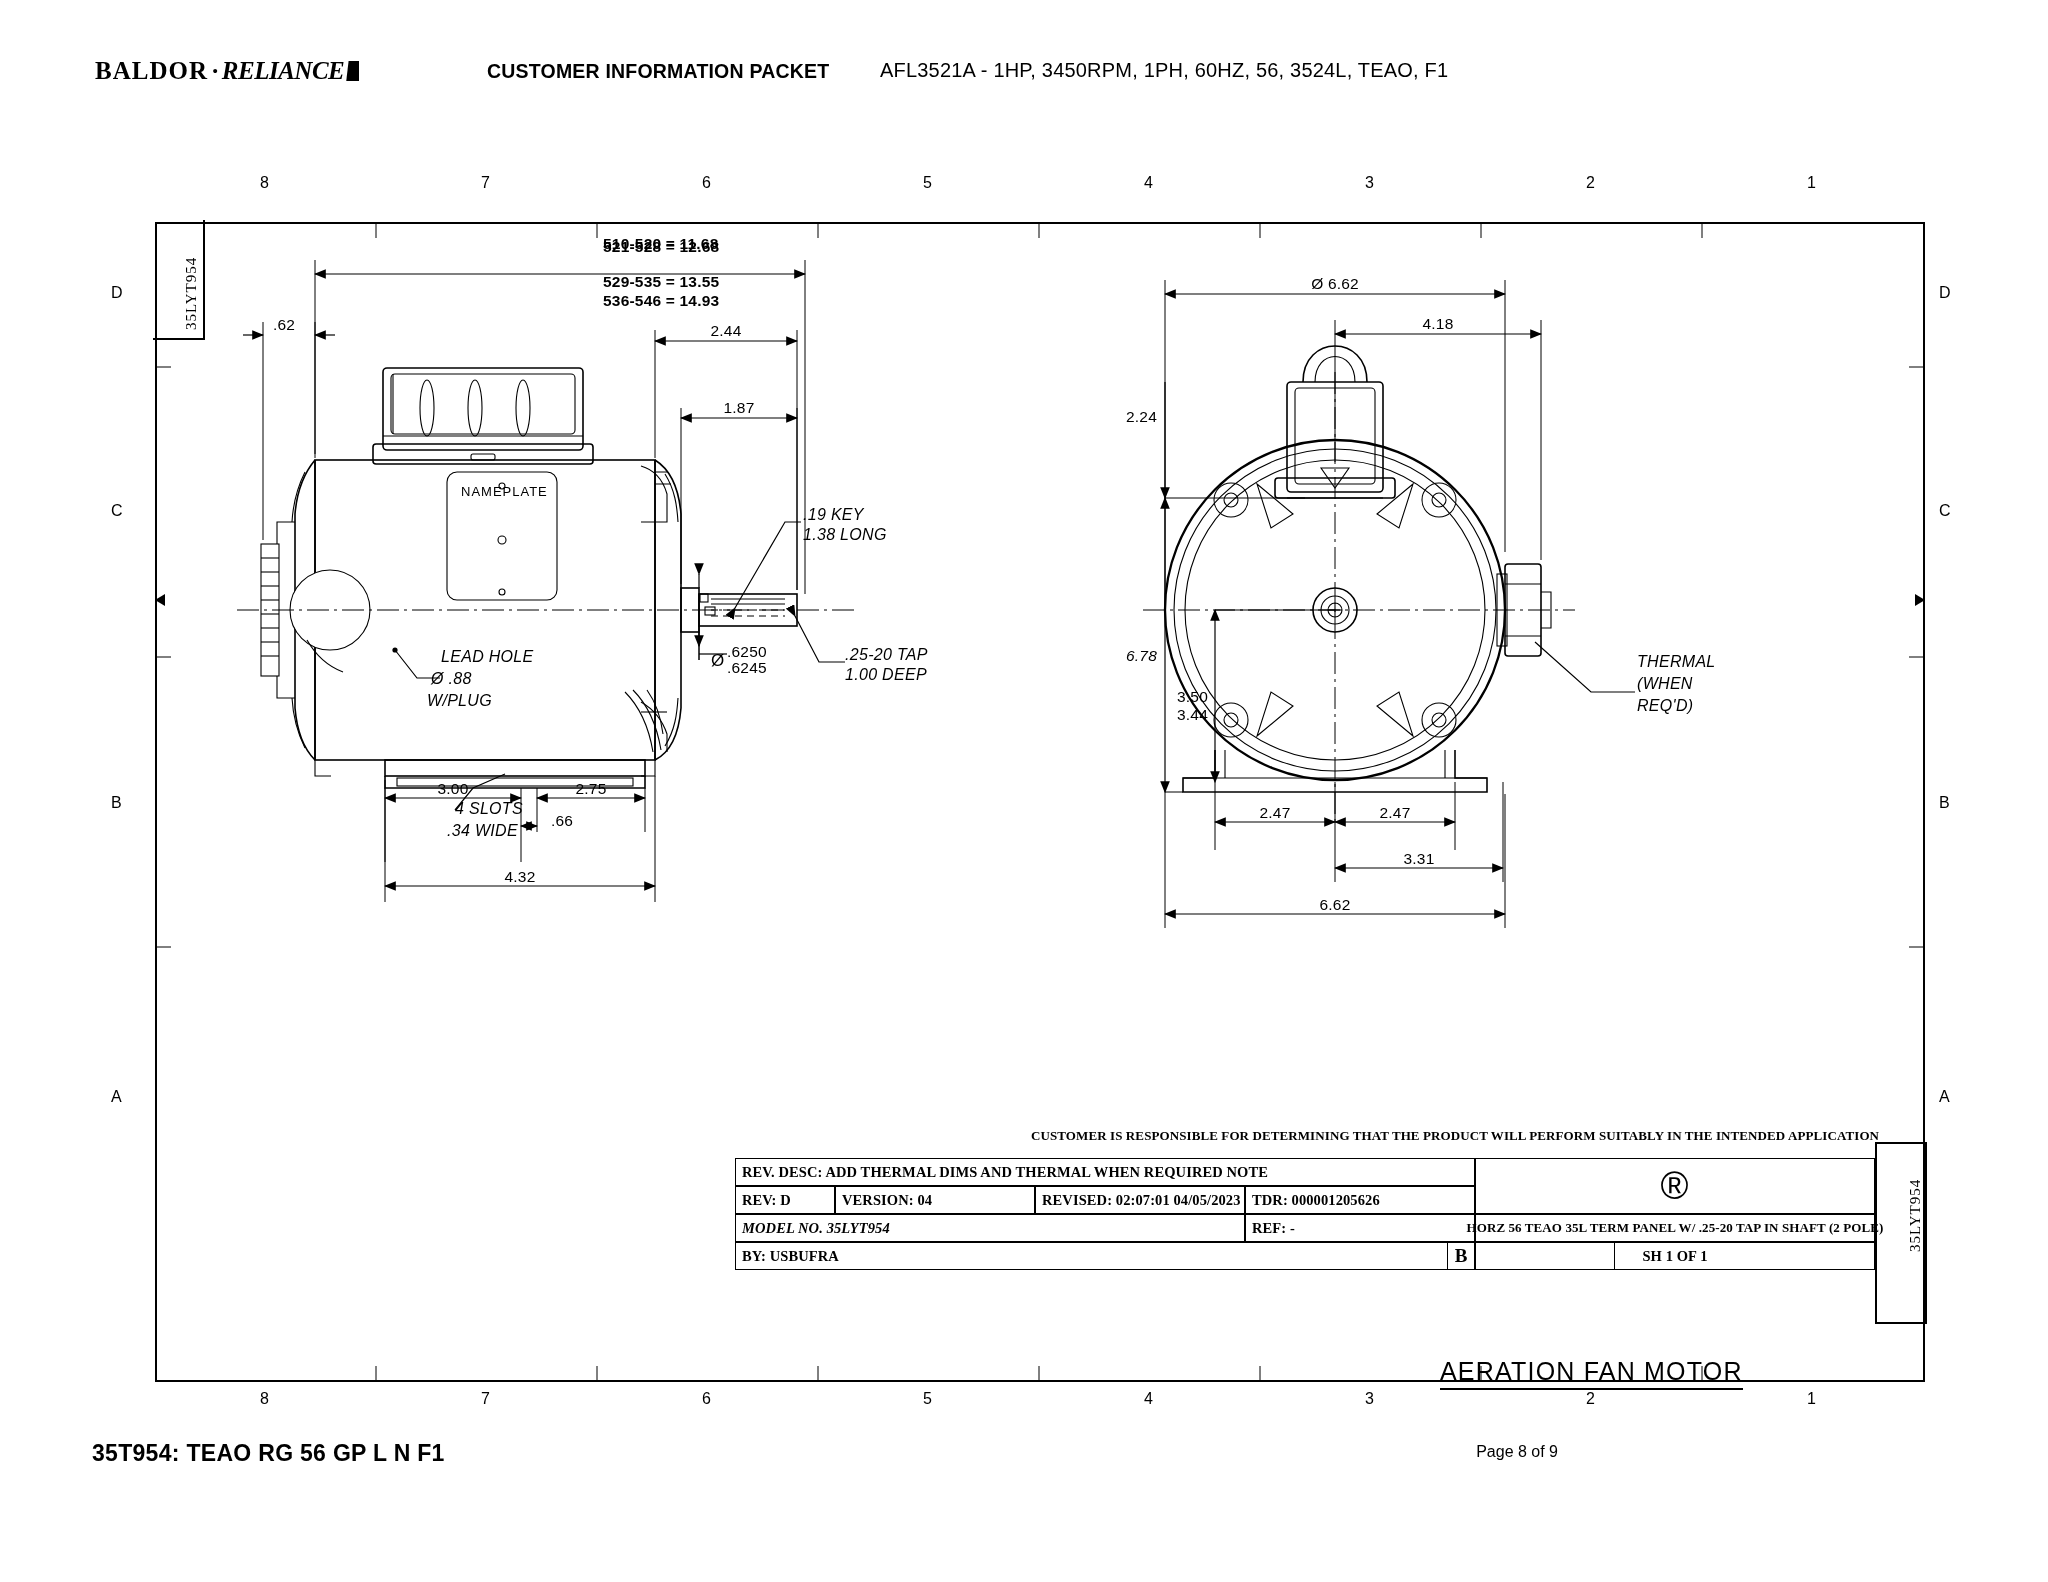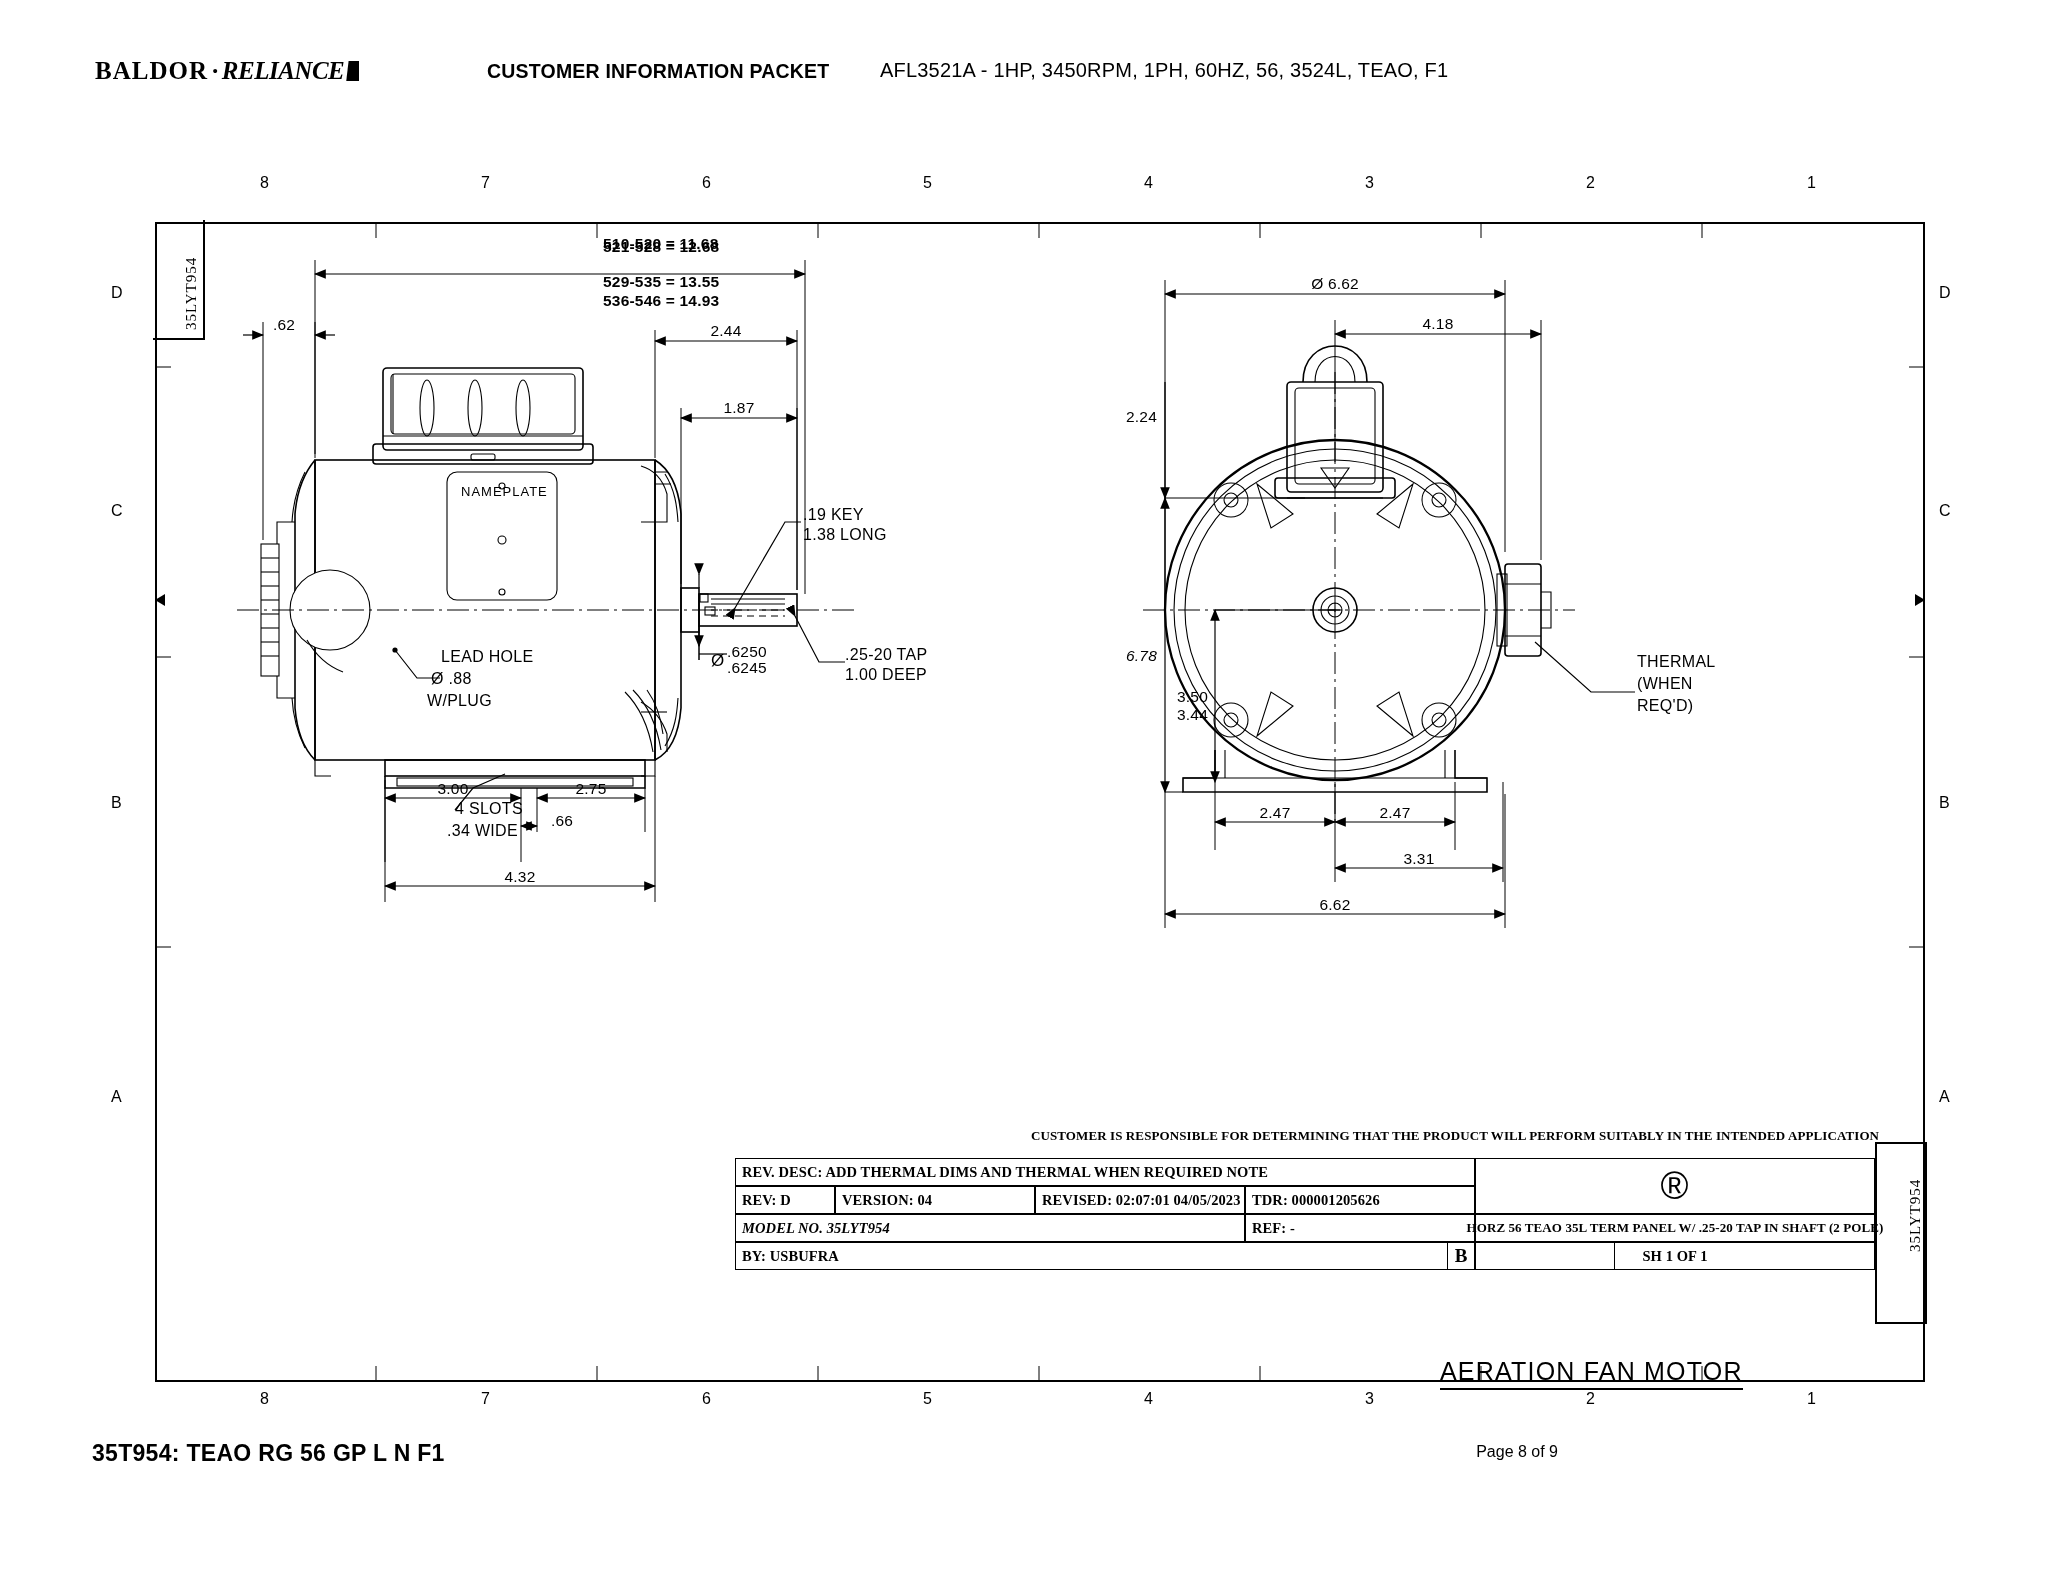--- a/index.html
+++ b/index.html
@@ -37,21 +37,21 @@
            transform:rotate(-90deg);transform-origin:left top;white-space:nowrap;}
   .tagbox{position:absolute;border:2px solid #000;box-sizing:border-box;}
 
   
   #art{position:absolute;left:0;top:0;width:1770px;height:1160px;}
 
   
   .dim{position:absolute;font-size:15.5px;letter-spacing:.2px;white-space:nowrap;line-height:1.18;}
   .dim.c{transform:translateX(-50%);}
   .dim.r{transform:translateX(-100%);text-align:right;}
-  .note{position:absolute;font-size:16px;letter-spacing:.3px;line-height:1.28;white-space:nowrap;}
+  .note{position:absolute;font-size:16px;letter-spacing:.3px;line-height:1.28;white-space:nowrap;font-style:italic;}
 
   .viewtitle{position:absolute;font-size:25px;letter-spacing:1.2px;white-space:nowrap;
              border-bottom:2px solid #000;padding-bottom:2px;}
 
   
   #titleblock{position:absolute;left:580px;top:918px;width:1190px;height:184px;}
   .tb{position:absolute;box-sizing:border-box;border:1.6px solid #000;
       font-family:"Liberation Serif",serif;font-weight:bold;font-size:14.5px;
       display:flex;align-items:center;padding-left:6px;letter-spacing:.1px;white-space:nowrap;}
   .tb.ctr{justify-content:center;padding-left:0;}

